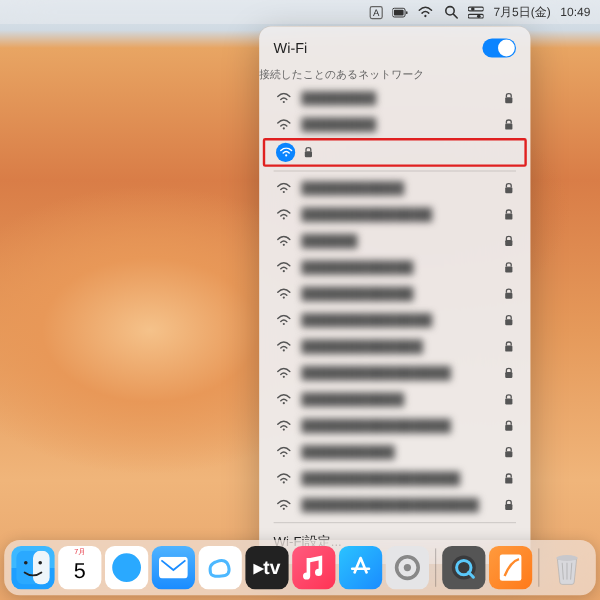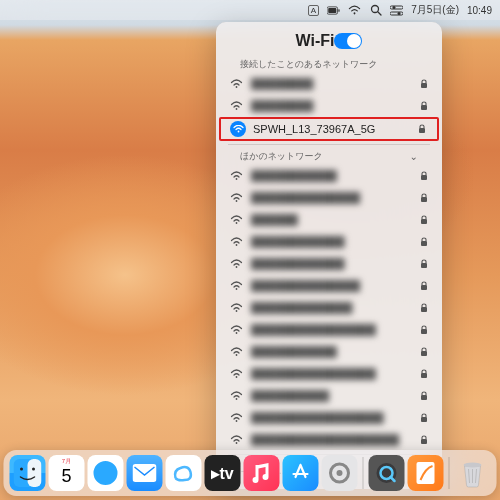--- a/index.html
+++ b/index.html
@@ -2,24 +2,24 @@
 <html><head>
 <meta charset="utf-8">
 <style>
 *{margin:0;padding:0;box-sizing:border-box;font-family:-apple-system,"Helvetica Neue",sans-serif}
 body{width:500px;height:500px;overflow:hidden;position:relative;background:linear-gradient(135deg,#e8a05c 0%,#d97843 25%,#e59654 50%,#f0b77a 75%,#e8a56b 100%)}
 .wallpaper{position:absolute;inset:0;background:radial-gradient(ellipse 60% 40% at 25% 55%,#f5c28a 0%,#e89858 30%,transparent 60%),radial-gradient(ellipse 50% 35% at 70% 35%,#d47840 0%,transparent 50%),linear-gradient(180deg,#dce5ec 0%,#d0dae3 5%,#e8a563 8%,#d97d47 30%,#e5995a 55%,#f0b57a 80%,#e8a56b 100%)}
 .menubar{position:absolute;top:0;left:0;right:0;height:20px;background:rgba(240,240,242,.4);backdrop-filter:blur(20px);display:flex;align-items:center;justify-content:flex-end;padding:0 8px;font-size:10px;gap:8px;color:#333}
 .menubar .ico{width:13px;height:13px;display:inline-flex;align-items:center;justify-content:center}
 .input-box{border:1px solid #666;border-radius:2px;padding:0 2px;font-size:8px}
 .wifi-panel{position:absolute;top:22px;left:216px;width:226px;background:rgba(238,238,240,.92);backdrop-filter:blur(30px);border-radius:10px;box-shadow:0 8px 30px rgba(0,0,0,.25);padding:6px 0;font-size:11px;color:#222}
-.wifi-header{display:flex;align-items:center;justify-content:center;padding:4px 12px 6px;font-weight:700;font-size:16px}
+.wifi-header{display:flex;align-items:center;justify-content:space-between;padding:4px 12px 6px;font-weight:400;font-size:12px}
 .toggle{width:28px;height:16px;background:#0a84ff;border-radius:8px;position:relative}
 .toggle::after{content:"";position:absolute;right:1px;top:1px;width:14px;height:14px;background:#fff;border-radius:50%}
-.section-label{padding:2px 24px;font-size:9px;color:#666;display:flex;justify-content:space-between;align-items:center}
+.section-label{padding:2px 0;font-size:9px;color:#666;display:flex;justify-content:space-between;align-items:center}
 .net-row{display:flex;align-items:center;padding:3px 12px;gap:7px;min-height:22px}
 .wifi-ico{width:16px;height:16px;display:flex;align-items:center;justify-content:center;flex-shrink:0}
 .wifi-ico.connected{background:#0a84ff;border-radius:50%}
 .net-name{flex:1;font-size:11px;filter:blur(3px);color:#555;white-space:nowrap;overflow:hidden}
 .net-name.clear{filter:none;color:#222}
 .lock{width:10px;flex-shrink:0;color:#555}
 .highlight-row{border:2px solid #e02020;margin:0 3px;border-radius:2px;padding:2px 9px}
 .divider{height:1px;background:rgba(0,0,0,.12);margin:3px 12px}
 .wifi-settings{padding:5px 12px;font-size:11px}
 .chevron{font-size:10px;color:#666}
@@ -118,33 +118,28 @@
         </span>
       </div>
     </div>
   <div class="net-row highlight-row">
     <span class="wifi-ico connected">
         <svg width="11" height="8" viewBox="0 0 11 8">
           <path d="M5.5 7 M3 4.5 Q5.5 2 8 4.5 M1 2.5 Q5.5 -2 10 2.5" fill="none" stroke="#fff" stroke-width="1.2" stroke-linecap="round"></path>
           <circle cx="5.5" cy="6.5" r="0.9" fill="#fff"></circle>
         </svg>
       </span>
-    <span class="net-name clear">SPWH_L13_73967A_5G</span>
     <span class="lock">
         <svg width="8" height="10" viewBox="0 0 8 10">
           <rect x="1" y="4" width="6" height="5" rx="1" fill="#555"></rect>
           <path d="M2 4 V2.5 Q2 1 4 1 Q6 1 6 2.5 V4" fill="none" stroke="#555" stroke-width="1.1"></path>
         </svg>
       </span>
   </div>
   <div class="divider"></div>
-  <div class="section-label">
-    <span>ほかのネットワーク</span>
-    <span class="chevron">⌄</span>
-  </div>
   <div id="other-list">
       <div class="net-row">
         <span class="wifi-ico">
           <svg width="13" height="10" viewBox="0 0 13 10">
             <path d="M6.5 8.5 M4 6 Q6.5 3.5 9 6 M1.5 3.5 Q6.5 -1.5 11.5 3.5" fill="none" stroke="#555" stroke-width="1.2" stroke-linecap="round"></path>
             <circle cx="6.5" cy="8" r="0.9" fill="#555"></circle>
           </svg>
         </span>
         <span class="net-name">███████████</span>
         <span class="lock">

